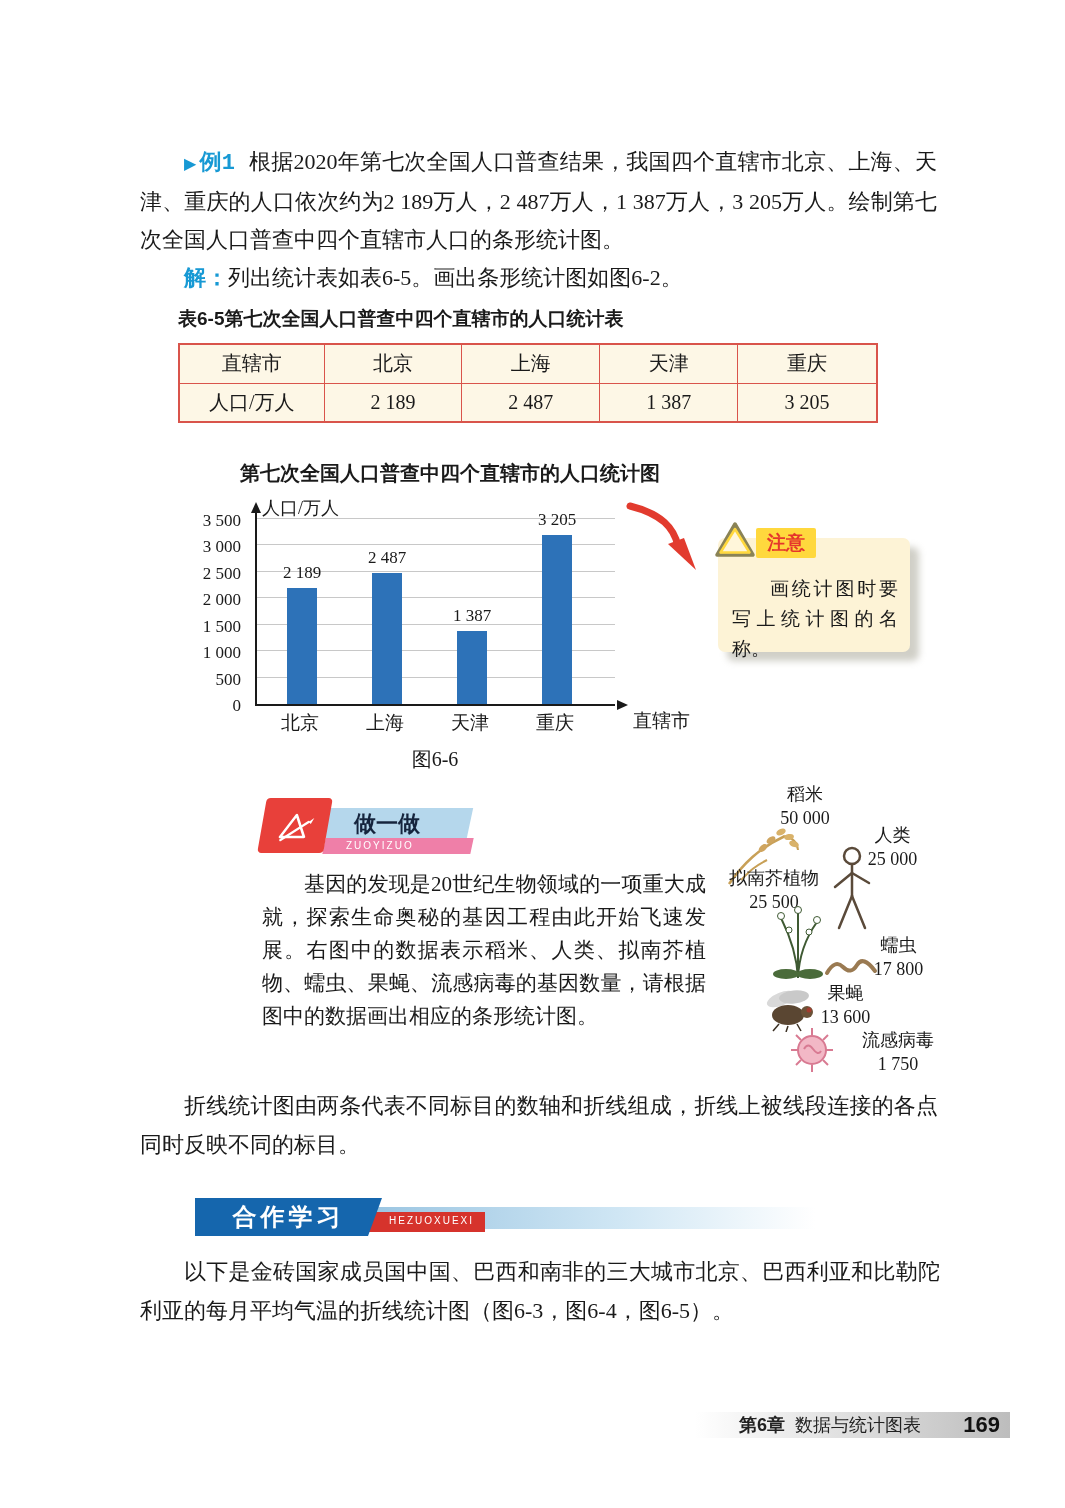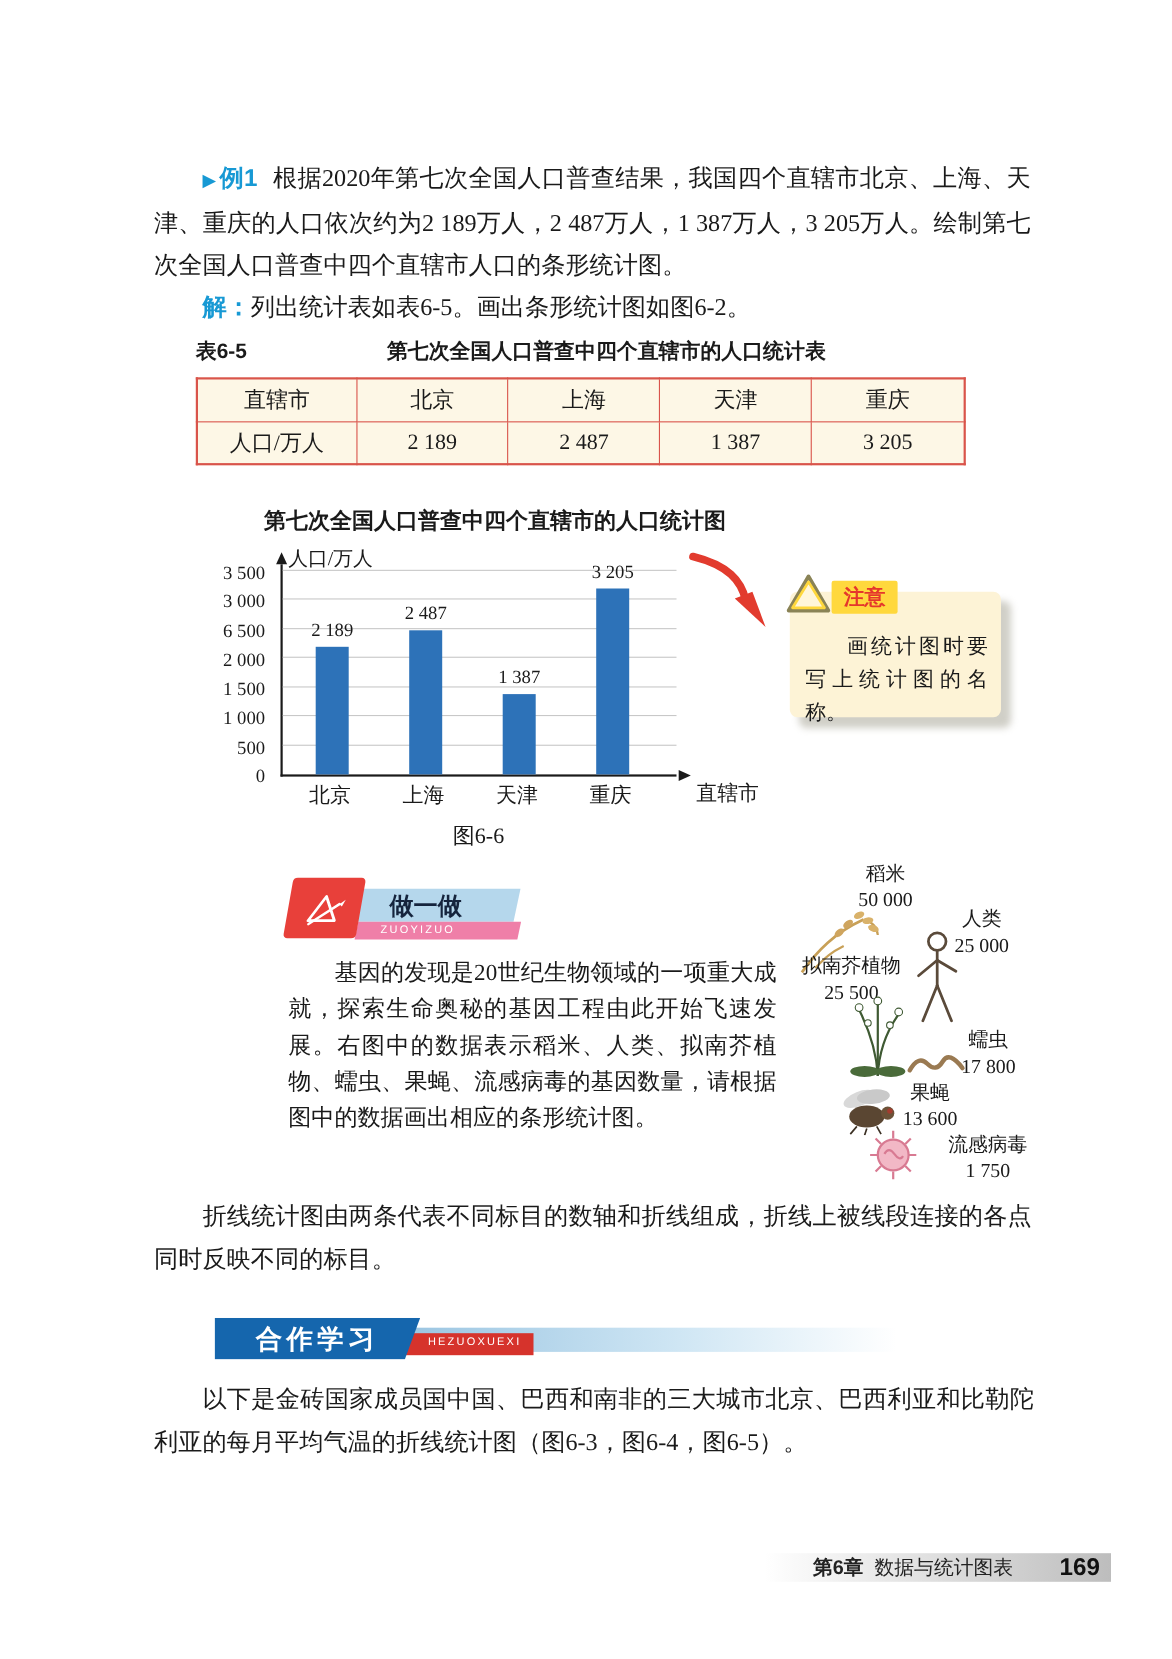--- a/index.html
+++ b/index.html
@@ -3,27 +3,27 @@
 <meta charset="utf-8">
 <style>
   * { margin:0; padding:0; box-sizing:border-box; }
   body { background:#ffffff; font-family:"Liberation Serif","DejaVu Serif",serif; color:#1a1a1a; }
   .page { position:relative; width:1065px; height:1508px; background:#fff; margin:0 auto; overflow:hidden; }
 
   
   #example-block { position:absolute; left:140px; top:143px; width:797px; font-size:22px; line-height:38px; text-align:justify; }
   #example-block p { text-indent:2em; }
   .ex-marker { color:#1799d4; font-size:16px; margin-right:3px; }
-  .ex-label { color:#1799d4; font-weight:bold; margin-right:14px; font-family:Liberation Sans, sans-serif; }
+  .ex-label { color:#1799d4; font-weight:bold; margin-right:14px; font-family:Liberation Mono, monospace; }
   .sol-label { color:#1799d4; font-weight:bold; font-family:"Liberation Sans","DejaVu Sans",sans-serif; }
 
   
   #table-caption { position:absolute; left:178px; top:306px; width:700px; display:flex; align-items:center;
     font-family:"Liberation Sans","DejaVu Sans",sans-serif; font-weight:bold; font-size:19px; }
-  #table-caption .tbl-title { flex:1; text-align:center; }
+  #table-caption .tbl-title { flex:1; text-align:left; }
   #pop-table { position:absolute; left:178px; top:343px; width:700px; border-collapse:collapse; background:#fdf7e6; }
   #pop-table td { border:1.5px solid #d9544b; height:39px; text-align:center; font-size:20px; }
   #pop-table { border:2.5px solid #d9544b; }
 
   
   #chart-block { position:absolute; left:185px; top:458px; width:530px; height:320px; }
   .chart-title { position:absolute; left:55px; top:2px; width:420px; text-align:center; font-weight:bold; font-size:20px;
     font-family:"Liberation Sans","DejaVu Sans",sans-serif; }
   .chart-ylabel { position:absolute; left:77px; top:38px; font-size:18px; }
   #chart-plot { position:absolute; left:70px; top:55px; width:360px; height:193px;
@@ -142,21 +142,21 @@
     <div class="chart-title">第七次全国人口普查中四个直辖市的人口统计图</div>
     <div class="chart-ylabel">人口/万人</div>
     <div class="y-arrow"></div>
     <div class="x-arrow"></div>
     <div id="yticks">
         <div class="ytick" style="bottom: -10px;">0</div>
         <div class="ytick" style="bottom: 16.4286px;">500</div>
         <div class="ytick" style="bottom: 42.8571px;">1 000</div>
         <div class="ytick" style="bottom: 69.2857px; margin-top: 48px;">1 500</div>
         <div class="ytick" style="bottom: 95.7143px;">2 000</div>
-        <div class="ytick" style="bottom: 122.143px;">6 500</div>
+        <div class="ytick" style="bottom: 122.143px;">2 500</div>
         <div class="ytick" style="bottom: 148.571px;">3 000</div>
         <div class="ytick" style="bottom: 175px;">3 500</div>
       </div>
     <div id="chart-plot">
         <div class="gridline" style="bottom: 26.4286px;"></div>
         <div class="gridline" style="bottom: 52.8571px;"></div>
         <div class="gridline" style="bottom: 79.2857px;"></div>
         <div class="gridline" style="bottom: 105.714px;"></div>
         <div class="gridline" style="bottom: 132.143px;"></div>
         <div class="gridline" style="bottom: 158.571px;"></div>

